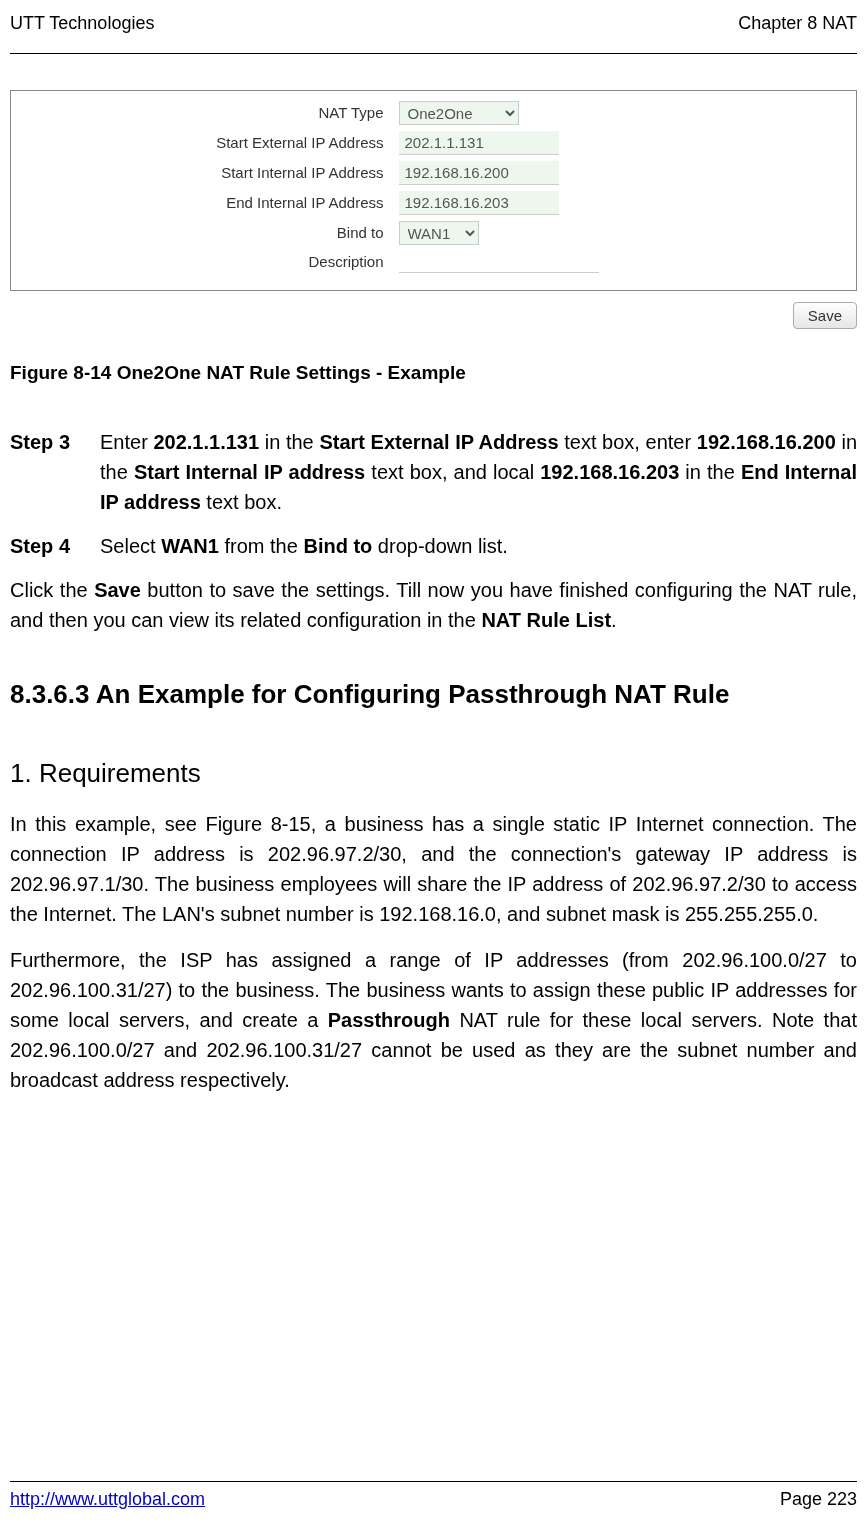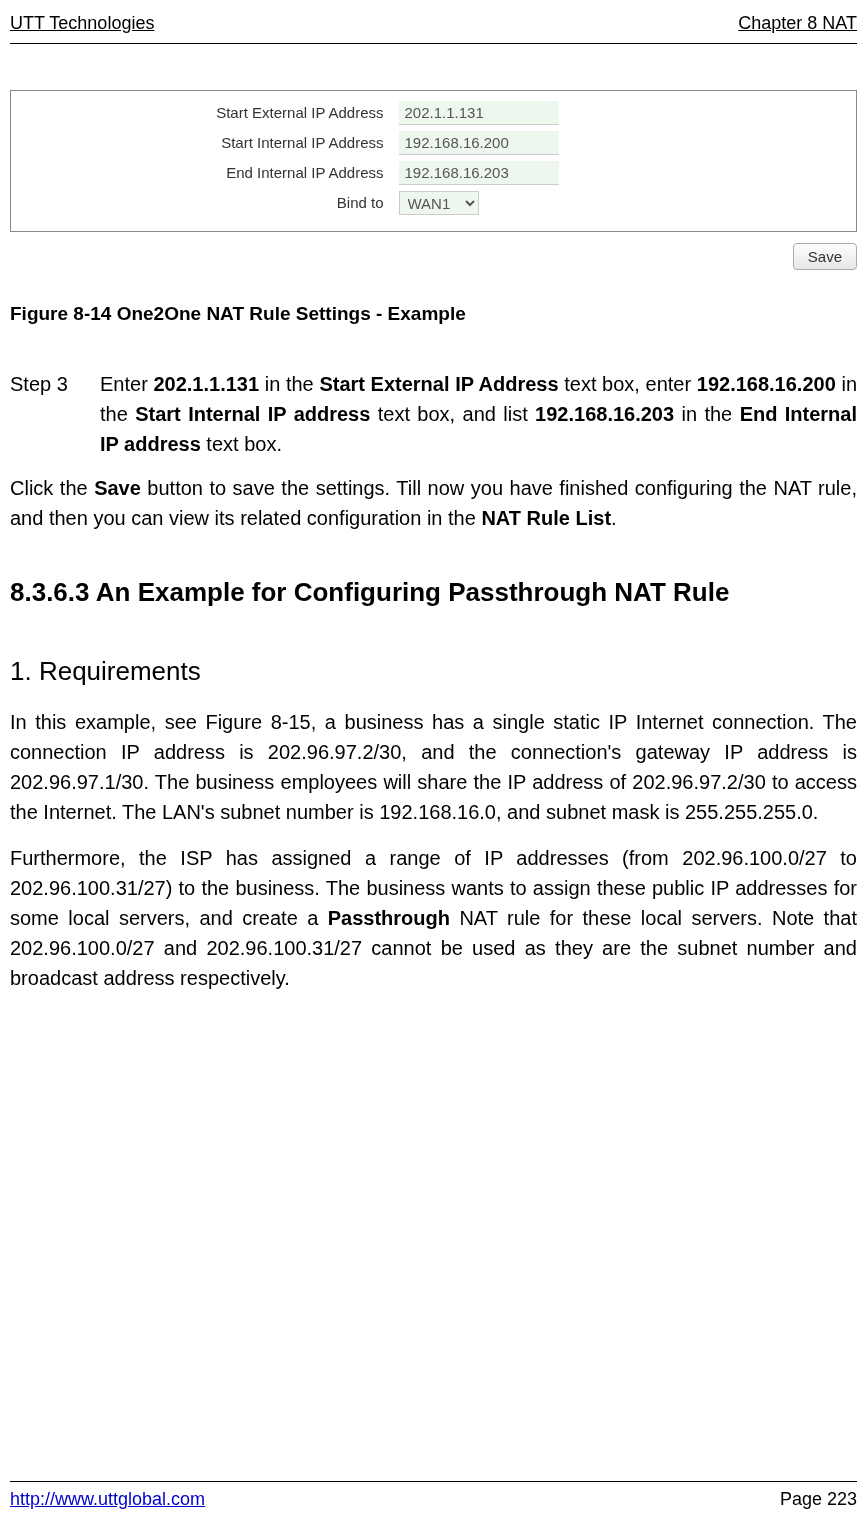--- a/index.html
+++ b/index.html
@@ -19,22 +19,21 @@
   }
   .page-header {
     position: absolute;
     top: 10px;
     left: 10px;
     right: 10px;
     display: flex;
     justify-content: space-between;
     font-size: 18px;
     border-bottom: 1px solid #000;
-    padding-bottom: 6px;
-    text-decoration: underline;
+    padding-bottom: 16px;
   }
   .content {
     position: absolute;
     top: 90px;
     left: 10px;
     right: 10px;
   }
   .figure-box {
     border: 1px solid #888;
     width: 100%;
@@ -103,21 +102,21 @@
     font-size: 19px;
     margin-top: 30px;
     margin-bottom: 40px;
   }
   .step-block {
     display: flex;
     margin-bottom: 14px;
     text-align: justify;
   }
   .step-label {
-    font-weight: normal;
+    font-weight: bold;
     width: 90px;
     flex-shrink: 0;
   }
   .step-text {
     flex: 1;
   }
   .section-heading {
     font-size: 26px;
     font-weight: bold;
     margin-top: 40px;
@@ -155,20 +154,26 @@
 <div class="page-header">
   <span>UTT Technologies</span>
   <span>Chapter 8 NAT</span>
 </div>
 
 <div class="content">
 
   <div class="figure-box">
     <div class="form-area">
 
+      <div class="form-row">
+        <div class="form-label">NAT Type</div>
+        <select class="form-select">
+          <option>One2One</option>
+        </select>
+      </div>
 
       <div class="form-row">
         <div class="form-label">Start External IP Address</div>
         <input class="form-input" value="202.1.1.131" style="">
       </div>
 
       <div class="form-row">
         <div class="form-label">Start Internal IP Address</div>
         <input class="form-input" value="192.168.16.200" style="">
       </div>
@@ -178,36 +183,46 @@
         <input class="form-input" value="192.168.16.203" style="">
       </div>
 
       <div class="form-row">
         <div class="form-label">Bind to</div>
         <select class="form-select form-select-small">
           <option>WAN1</option>
         </select>
       </div>
 
+      <div class="form-row">
+        <div class="form-label">Description</div>
+        <input class="form-input-desc" value="" style="">
+      </div>
     </div>
   </div>
 
   <div class="save-row">
     <button class="save-btn">Save</button>
   </div>
 
   <div class="figure-caption">Figure 8-14 One2One NAT Rule Settings - Example</div>
 
   <div class="step-block">
     <div class="step-label">Step 3</div>
     <div class="step-text">
-      <span>Enter </span><b>202.1.1.131</b><span> in the </span><b>Start External IP Address</b><span> text box, enter </span><b>192.168.16.200</b><span> in the </span><b>Start Internal IP address</b><span> text box, and list </span><b>192.168.16.203</b><span> in the </span><b>End Internal IP address</b><span> text box.</span>
-    </div>
-  </div>
-
+      <span>Enter </span><b>202.1.1.131</b><span> in the </span><b>Start External IP Address</b><span> text box, enter </span><b>192.168.16.200</b><span> in the </span><b>Start Internal IP address</b><span> text box, and local </span><b>192.168.16.203</b><span> in the </span><b>End Internal IP address</b><span> text box.</span>
+    </div>
+  </div>
+
+  <div class="step-block">
+    <div class="step-label">Step 4</div>
+    <div class="step-text">
+      <span>Select </span><b>WAN1</b><span> from the </span><b>Bind to</b><span> drop-down list.</span>
+    </div>
+  </div>
 
   <div class="step-block">
     <div class="step-text">
       <span>Click the </span><b>Save</b><span> button to save the settings. Till now you have finished configuring the NAT rule, and then you can view its related configuration in the </span><b>NAT Rule List</b><span>.</span>
     </div>
   </div>
 
   <div class="section-heading">8.3.6.3  An Example for Configuring Passthrough NAT Rule</div>
 
   <div class="sub-heading">1.   Requirements</div>

